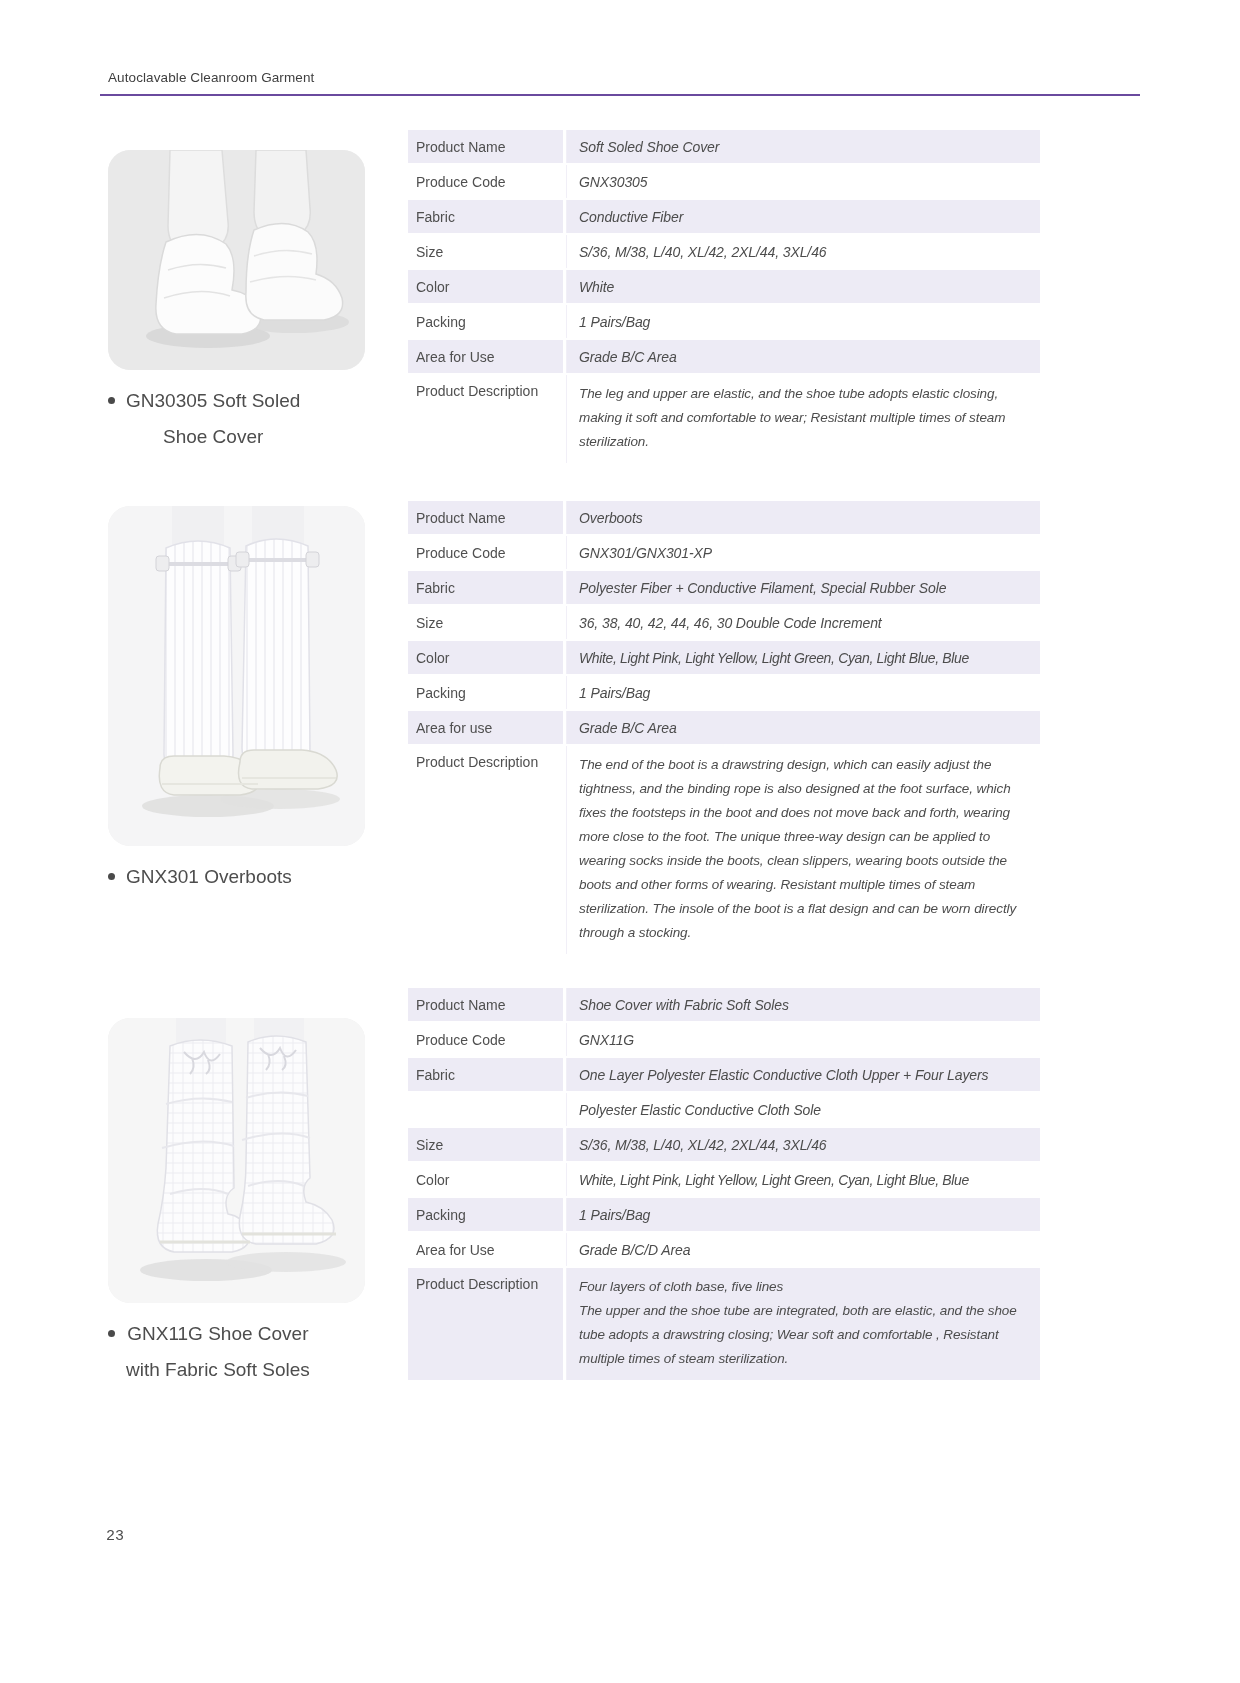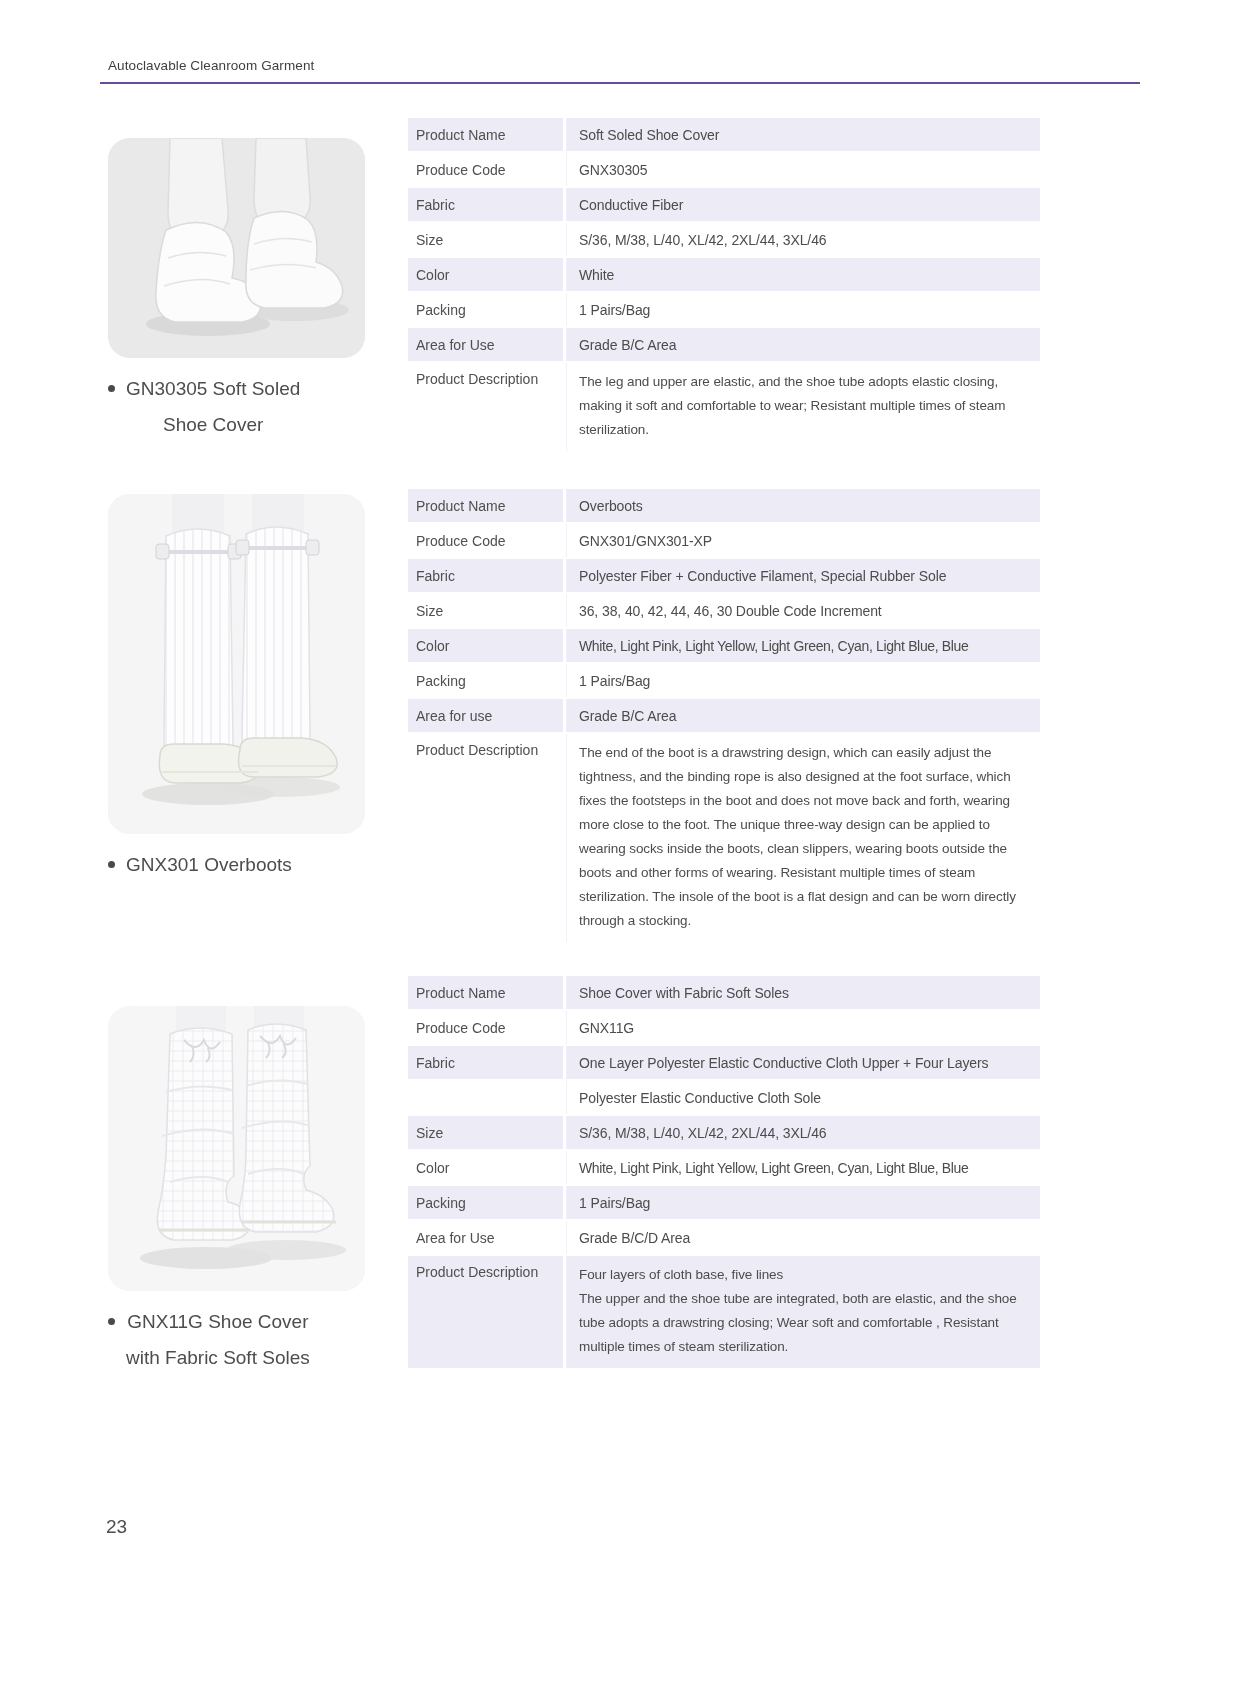--- a/index.html
+++ b/index.html
@@ -1,20 +1,20 @@
 <!DOCTYPE html>
 <html><head>
 <meta charset="utf-8">
 <style>
   * { margin:0; padding:0; box-sizing:border-box; }
   html,body { background:#ffffff; }
   .page {
     position:relative;
     width:1240px; height:1602px;
-    margin:4px auto;
+    margin:16px auto;
     background:#ffffff;
     font-family:"Liberation Sans","DejaVu Sans",sans-serif;
     color:#4a4a4a;
     overflow:hidden;
   }
   .content { padding:0 100px 0 108px; }
 
   
   .doc-header { padding-top:54px; }
   .doc-header-text { font-size:13.5px; color:#3f3f3f; letter-spacing:0.1px; }
@@ -47,31 +47,31 @@
   .trow { display:flex; align-items:center; min-height:35px; border-bottom:2px solid #fff;justify-content:flex-end; }
   .trow:nth-child(odd) { background:#edebf5; }
   .tlabel {
     width:158px; flex:0 0 158px; padding-left:8px;
     font-size:14px; color:#4f4f4f; border-right:3px solid #fff;
     align-self:stretch; display:flex; align-items:center;
   }
   .tvalue {
     flex:1; padding-left:12px; font-size:14px; color:#4c4c4c;
     white-space:nowrap; overflow:hidden; letter-spacing:-0.1px;
-    border-left:1px solid #f1eff7; align-self:stretch; display:flex; align-items:center;
+    border-left:1px solid #f1eff7; align-self:stretch; display:flex; align-items:center;font-style:italic;
   }
   .tvalue.tight { letter-spacing:-0.35px; }
   .trow.desc { align-items:flex-start; }
   .trow.desc .tlabel { align-items:flex-start; padding-top:8px; }
   .trow.desc .tvalue {
     display:block; white-space:pre-line; overflow:visible;
     font-size:13.5px; line-height:24px; padding:7px 6px 9px 12px; letter-spacing:-0.1px;
   }
 
-  .page-number { position:absolute; left:106px; top:1512px; font-size:19px; color:#4d4d4d; }
+  .page-number { position:absolute; left:106px; top:1512px; font-size:15px; color:#4d4d4d;font-family:Liberation Mono, monospace; }
 </style>
 </head>
 <body>
 
 <div class="page">
   <div class="content">
 
     <div class="doc-header">
       <div class="doc-header-text">Autoclavable Cleanroom Garment</div>
       <div class="doc-header-rule"></div>

